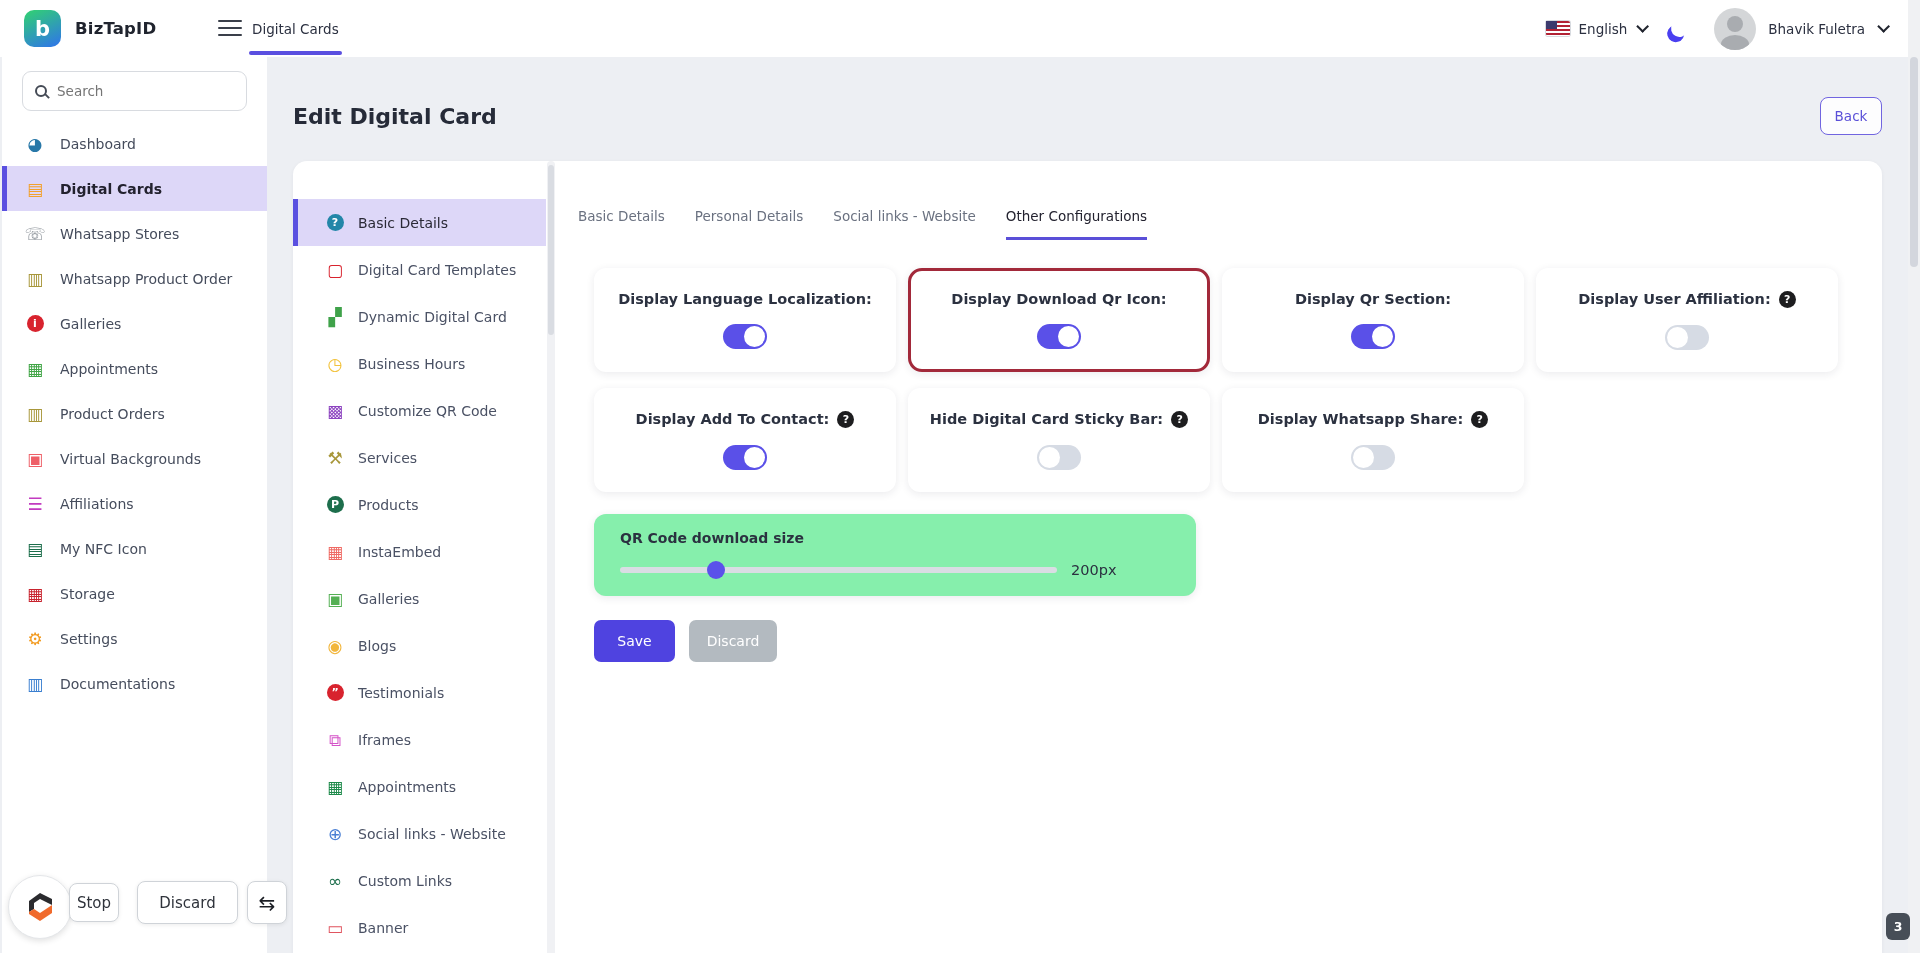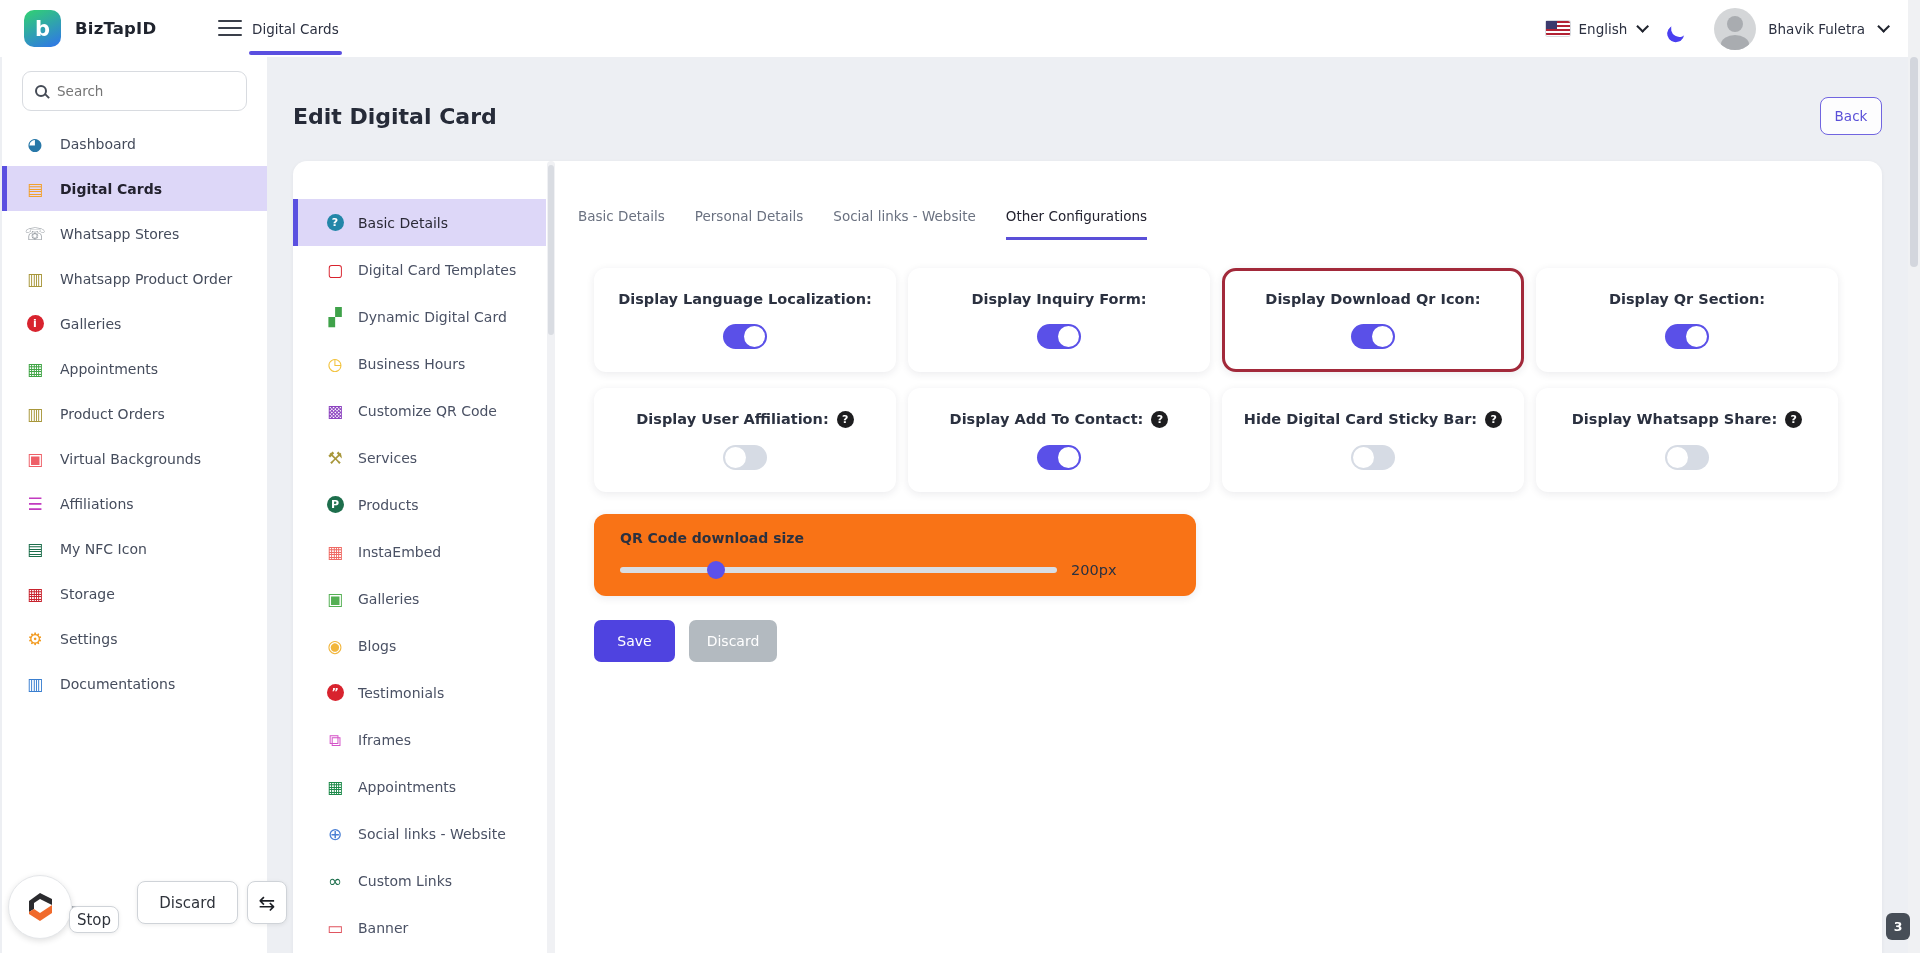--- a/index.html
+++ b/index.html
@@ -80,21 +80,21 @@
   .toggle-card.hl { border:3px solid #a2293a; border-radius:14px; }
   .t-label { display:flex; align-items:center; gap:8px; font-size:14.5px; font-weight:bold; color:#2b3140; }
   .help { width:17px; height:17px; border-radius:50%; background:#1d1d1f; color:#fff; font-size:11px; font-weight:bold;
     display:inline-flex; align-items:center; justify-content:center; cursor:pointer; }
   .switch { position:relative; width:44px; height:25px; border-radius:13px; cursor:pointer; }
   .switch.on { background:#5a50e8; }
   .switch.off { background:#d6dbe4; }
   .switch::after { content:""; position:absolute; top:2px; width:21px; height:21px; border-radius:50%; background:#fff; }
   .switch.on::after { right:2px; } .switch.off::after { left:2px; }
 
-  .slider-card { position:relative; margin:22px 0 0 16px; width:602px; height:82px; background:#f97316; border-radius:12px;
+  .slider-card { position:relative; margin:22px 0 0 16px; width:602px; height:82px; background:#86efac; border-radius:12px;
     box-shadow:0 2px 8px rgba(30,30,60,.09); padding:16px 24px 0 26px; }
   .s-label { font-size:14px; font-weight:bold; color:#2b3140; }
   .s-row { display:flex; align-items:center; gap:14px; margin-top:16px; }
   .s-track { position:relative; width:437px; height:6px; border-radius:3px; background:#d9dde3; cursor:pointer; }
   .s-thumb { position:absolute; top:-6px; width:18px; height:18px; border-radius:50%; background:#5b51ea; }
   .s-value { font-size:14.5px; color:#2b3140; }
 
   .actions { display:flex; gap:14px; margin:24px 0 0 16px; }
   .save-btn { width:81px; height:42px; border:none; border-radius:7px; background:#4f43e0; color:#fff;
     font-size:14px; font-family:inherit; cursor:pointer; }
@@ -102,21 +102,21 @@
     font-size:14px; font-family:inherit; cursor:pointer; }
 
   
   .overlay { position:fixed; left:0; bottom:8px; height:70px; z-index:50; }
   .frag { position:absolute; font-size:13px; color:#8e949c; z-index:1; }
   .ov-logo { position:absolute; left:8px; top:0; width:64px; height:64px; border-radius:50%; background:#fff;
     border:1px solid #e4e6e9; box-shadow:0 2px 6px rgba(0,0,0,.12); display:flex; align-items:center; justify-content:center; }
   .ov-btn { position:absolute; background:#fff; border:1px solid #cfd3d8; border-radius:8px;
     box-shadow:0 1px 4px rgba(0,0,0,.08); font-size:15px; color:#2f333b; display:flex; align-items:center;
     justify-content:center; cursor:pointer; z-index:2; font-family:inherit; }
-  .ov-stop { left:69px; top:8px; width:50px; height:27px;margin-top:23px; }
+  .ov-stop { left:69px; top:8px; width:50px; height:39px; }
   .ov-discard { left:137px; top:6px; width:101px; height:43px; }
   .ov-swap { left:247px; top:6px; width:40px; height:43px; font-size:20px; color:#1b1e24; }
 
   .count-badge { position:fixed; right:10px; bottom:13px; width:24px; height:27px; background:#474e57; color:#fff;
     border-radius:6px; font-size:12.5px; font-weight:bold; display:flex; align-items:center; justify-content:center; z-index:40; }
 
   .page-scrollbar { position:fixed; right:0; top:0; bottom:0; width:12px; background:#f0f1f3; z-index:30; }
   .page-scrollbar i { position:absolute; left:2px; top:57px; width:8px; height:210px; border-radius:4px; background:#d3d6dd; display:block; }
 </style>
 </head>
@@ -308,26 +308,20 @@
             <span class="tab">Social links - Website</span>
             <span class="tab active">Other Configurations</span>
           </div>
         <div class="toggle-grid" id="toggle-grid">
             <div class="toggle-card">
               <div class="t-label">
                 <span>Display Language Localization:</span>
               </div>
               <div class="switch on"></div>
             </div>
-            <div class="toggle-card">
-              <div class="t-label">
-                <span>Display Inquiry Form:</span>
-              </div>
-              <div class="switch on"></div>
-            </div>
             <div class="toggle-card hl">
               <div class="t-label">
                 <span>Display Download Qr Icon:</span>
               </div>
               <div class="switch on"></div>
             </div>
             <div class="toggle-card">
               <div class="t-label">
                 <span>Display Qr Section:</span>
               </div>

